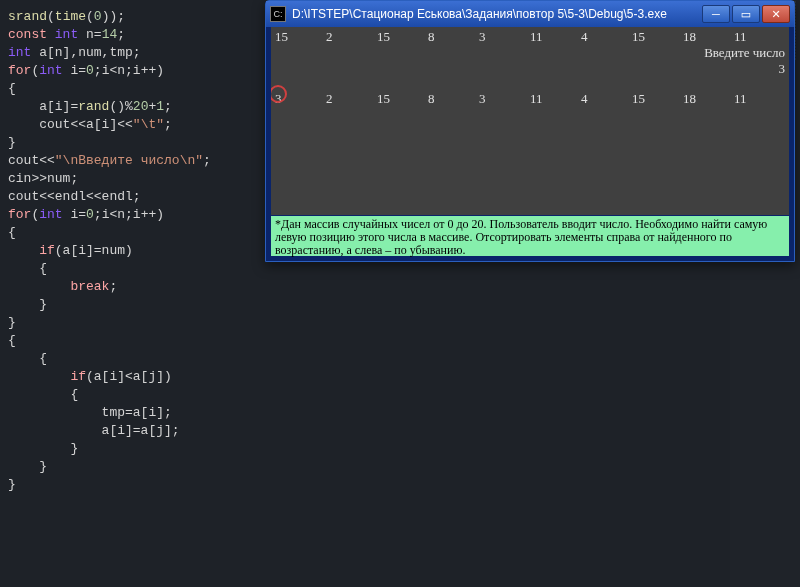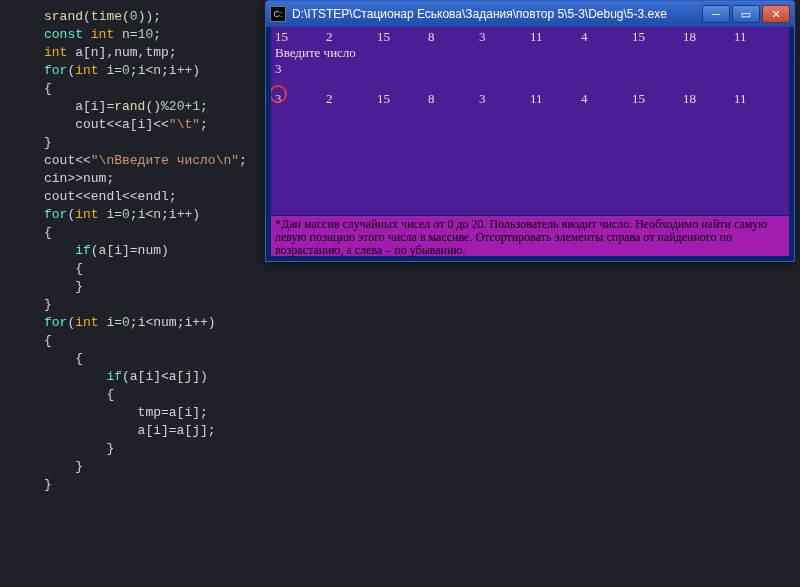--- a/index.html
+++ b/index.html
@@ -11,25 +11,24 @@
     position: relative;
     overflow: hidden;
   }
   .editor {
     position: absolute;
     left: 0; top: 0;
     width: 708px; height: 587px;
     padding: 8px 0 0 8px;
     line-height: 18px;
     color: #c5c8c6;
-    margin-left: 36px;
   }
   .editor .line { white-space: pre; }
-  .kw { color: #5eead4; font-family: Liberation Mono, monospace; }
-  .type { color: #eab308; }
+  .kw { color: #fca5a5; font-family: Liberation Mono, monospace; }
+  .type { color: #8b5cf6; }
   .num { color: #b5cea8; }
   .str { color: #ce9178; }
   .fn { color: #dcdcaa; }
   .plain { color: #d4d4d4; }
   .minimap {
     position: absolute;
     right: 0; top: 0;
     width: 70px; height: 587px;
     background: #202329;
     opacity: 0.5;
@@ -72,73 +71,73 @@
     border: 1px solid #1a3a7a;
     border-radius: 2px;
     display: flex; align-items: center; justify-content: center;
     font-size: 11px; color: #fff;
     cursor: pointer;
   }
   .titlebar .btn.close { background: linear-gradient(#e07a6a, #c04a3a); border-color: #7a2a1a; }
   .console-body {
     position: absolute;
     left: 5px; top: 26px; right: 5px; bottom: 46px;
-    background: #4c1d95;
+    background: #404040;
     color: #e0e0e0;
     font-family: 'Times New Roman', serif;
     font-size: 13px;
     padding: 2px 4px;
     overflow: hidden;
   }
   .console-row { display: flex; }
   .console-cell { width: 54px; text-align: left; }
-  .console-line { white-space: pre; }
+  .console-line { white-space: pre; text-align: right; }
   .circle {
     position: absolute;
     width: 18px; height: 18px;
     border: 2px solid #d04040;
     border-radius: 50%;
     left: -2px; top: 58px;
     pointer-events: none;
   }
   .desc-box {
     position: absolute;
     left: 5px; right: 5px; bottom: 5px;
     height: 40px;
-    background: #a21caf;
+    background: #86efac;
     color: #000;
     font-family: 'Times New Roman', serif;
     font-size: 12px;
     padding: 2px 4px;
     line-height: 13px;
   }
 </style>
 </head>
 <body>
 
 <div class="editor">
   <div class="line"><span class="fn">srand</span><span class="plain">(</span><span class="fn">time</span><span class="plain">(</span><span class="num">0</span><span class="plain">));</span></div>
-  <div class="line"><span class="kw">const</span><span class="type"> int</span><span class="plain"> n=</span><span class="num">10</span><span class="plain">;</span></div>
+  <div class="line"><span class="kw">const</span><span class="type"> int</span><span class="plain"> n=</span><span class="num">14</span><span class="plain">;</span></div>
   <div class="line"><span class="type">int</span><span class="plain"> a[n],num,tmp;</span></div>
   <div class="line"><span class="kw">for</span><span class="plain">(</span><span class="type">int</span><span class="plain"> i=</span><span class="num">0</span><span class="plain">;i&lt;n;i++)</span></div>
   <div class="line"><span class="plain">{</span></div>
   <div class="line"><span class="plain">    a[i]=</span><span class="fn">rand</span><span class="plain">()%</span><span class="num">20</span><span class="plain">+</span><span class="num">1</span><span class="plain">;</span></div>
   <div class="line"><span class="plain">    cout&lt;&lt;a[i]&lt;&lt;</span><span class="str">"\t"</span><span class="plain">;</span></div>
   <div class="line"><span class="plain">}</span></div>
   <div class="line"><span class="plain">cout&lt;&lt;</span><span class="str">"\nВведите число\n"</span><span class="plain">;</span></div>
   <div class="line"><span class="plain">cin&gt;&gt;num;</span></div>
   <div class="line"><span class="plain">cout&lt;&lt;endl&lt;&lt;endl;</span></div>
   <div class="line"><span class="kw">for</span><span class="plain">(</span><span class="type">int</span><span class="plain"> i=</span><span class="num">0</span><span class="plain">;i&lt;n;i++)</span></div>
   <div class="line"><span class="plain">{</span></div>
   <div class="line"><span class="kw">    if</span><span class="plain">(a[i]=num)</span></div>
   <div class="line"><span class="plain">    {</span></div>
+  <div class="line"><span class="kw">        break</span><span class="plain">;</span></div>
   <div class="line"><span class="plain">    }</span></div>
   <div class="line"><span class="plain">}</span></div>
   <div class="line"><span class="plain"></span></div>
-  <div class="line"><span class="kw">for</span><span class="plain">(</span><span class="type">int</span><span class="plain"> i=</span><span class="num">0</span><span class="plain">;i&lt;num;i++)</span></div>
   <div class="line"><span class="plain">{</span></div>
   <div class="line"><span class="plain">    {</span></div>
   <div class="line"><span class="kw">        if</span><span class="plain">(a[i]&lt;a[j])</span></div>
   <div class="line"><span class="plain">        {</span></div>
   <div class="line"><span class="plain">            tmp=a[i];</span></div>
   <div class="line"><span class="plain">            a[i]=a[j];</span></div>
   <div class="line"><span class="plain">        }</span></div>
   <div class="line"><span class="plain">    }</span></div>
   <div class="line"><span class="plain">}</span></div>
 </div>

